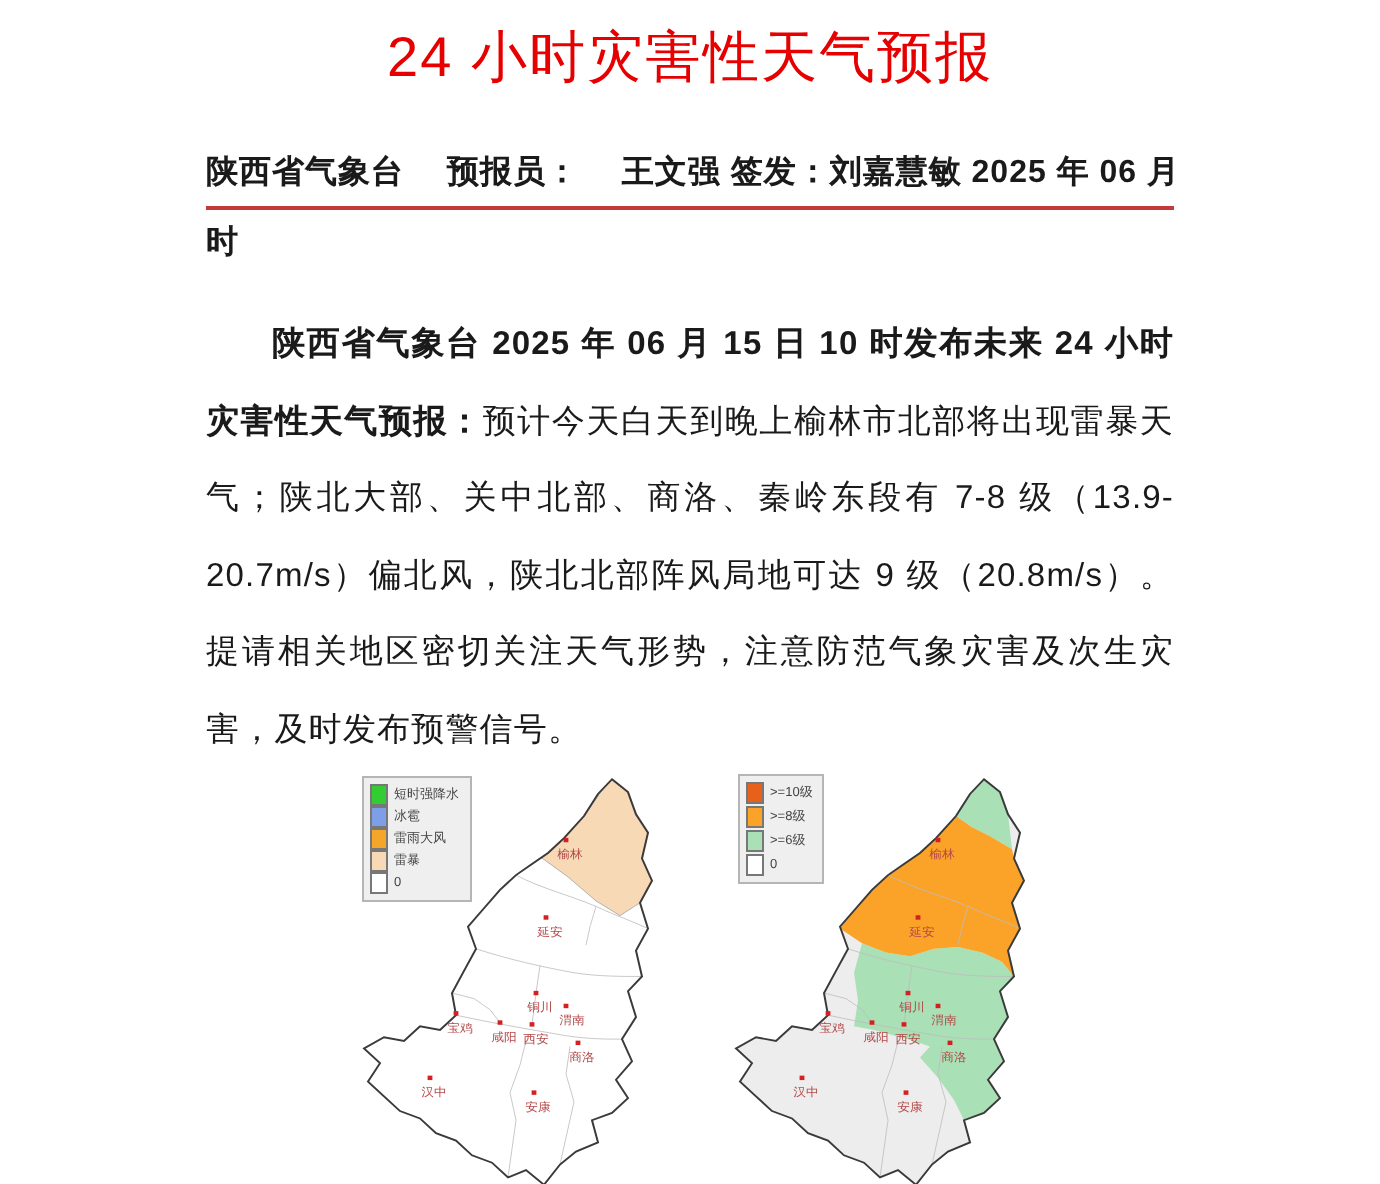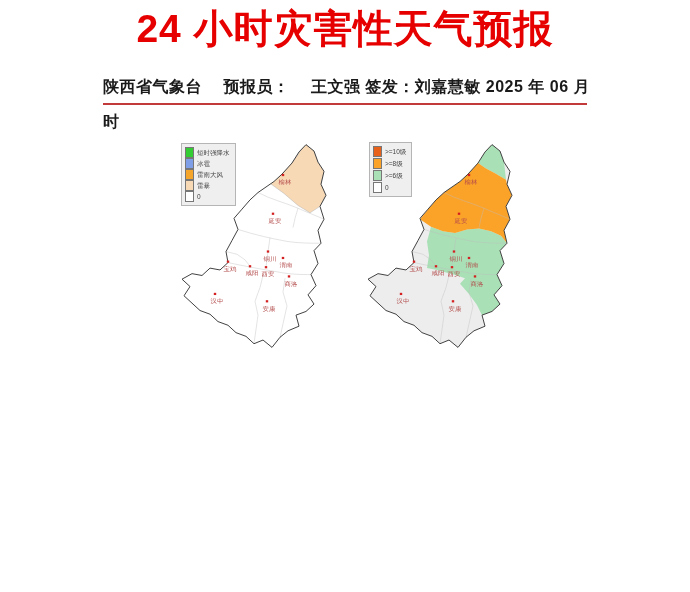--- a/index.html
+++ b/index.html
@@ -3,21 +3,21 @@
 <meta charset="utf-8">
 <style>
   html,body{margin:0;padding:0;background:#ffffff;}
   body{
     width:690px;height:592px;overflow:hidden;position:relative;
     font-family:"Liberation Sans","DejaVu Sans",sans-serif;color:#1a1a1a;
   }
   .doc{width:690px;height:592px;background:#fff;}
   .doc-title{
     margin:8px 40px 0 40px;text-align:center;
-    font-size:39px;font-weight:700;letter-spacing:1px;line-height:42px;
+    font-size:28px;font-weight:400;letter-spacing:1px;line-height:42px;
   }
   .issuer-block{margin:24px 103px 0 103px;}
   .issuer-line{
     font-size:16px;font-weight:700;letter-spacing:0.5px;line-height:26px;
     padding-bottom:3px;white-space:nowrap;overflow:hidden;
   }
   .issuer-wrap{font-size:16px;font-weight:700;line-height:34px;}
   .body-para{
     margin:14px 103px 0 103px;
     font-size:16.5px;line-height:38.5px;letter-spacing:0.6px;
@@ -51,20 +51,23 @@
 
 <div class="doc">
 
   <div class="doc-title" style="color:#e60000;">24 小时灾害性天气预报</div>
 
   <div class="issuer-block">
     <div class="issuer-line" style="border-bottom:2px solid #c23a3a;">陕西省气象台　 预报员： 　王文强  签发：刘嘉慧敏  2025 年 06 月 15 日 10</div>
     <div class="issuer-wrap">时</div>
   </div>
 
+  <div class="body-para">
+    <span class="lead">陕西省气象台 2025 年 06 月 15 日 10 时发布未来 24 小时灾害性天气预报：</span><span>预计今天白天到晚上榆林市北部将出现雷暴天气；陕北大部、关中北部、商洛、秦岭东段有 7-8 级（13.9-20.7m/s）偏北风，陕北北部阵风局地可达 9 级（20.8m/s）。提请相关地区密切关注天气形势，注意防范气象灾害及次生灾害，及时发布预警信号。</span>
+  </div>
 
   <div class="maps-row">
 
     <div class="map-box">
       <svg viewBox="0 0 180 230" width="180" height="212" preserveAspectRatio="none">
         <defs>
           <clipPath id="clipL">
             <path d="M131,5 L139,12 L143,24 L149,34 L146,48 L151,60 L145,72 L149,86 L143,98 L146,112 L139,120 L143,134 L136,146 L141,158 L133,168 L139,178 L131,186 L121,190 L124,202 L113,207 L105,214 L97,225 L88,217 L79,221 L71,213 L61,209 L53,201 L43,197 L35,189 L25,185 L17,177 L9,169 L15,159 L7,151 L17,145 L27,147 L35,139 L45,141 L53,133 L51,121 L57,109 L63,97 L59,85 L67,75 L75,65 L83,57 L91,51 L99,45 L107,37 L117,25 L124,13 Z"></path>
           </clipPath>
         </defs>

